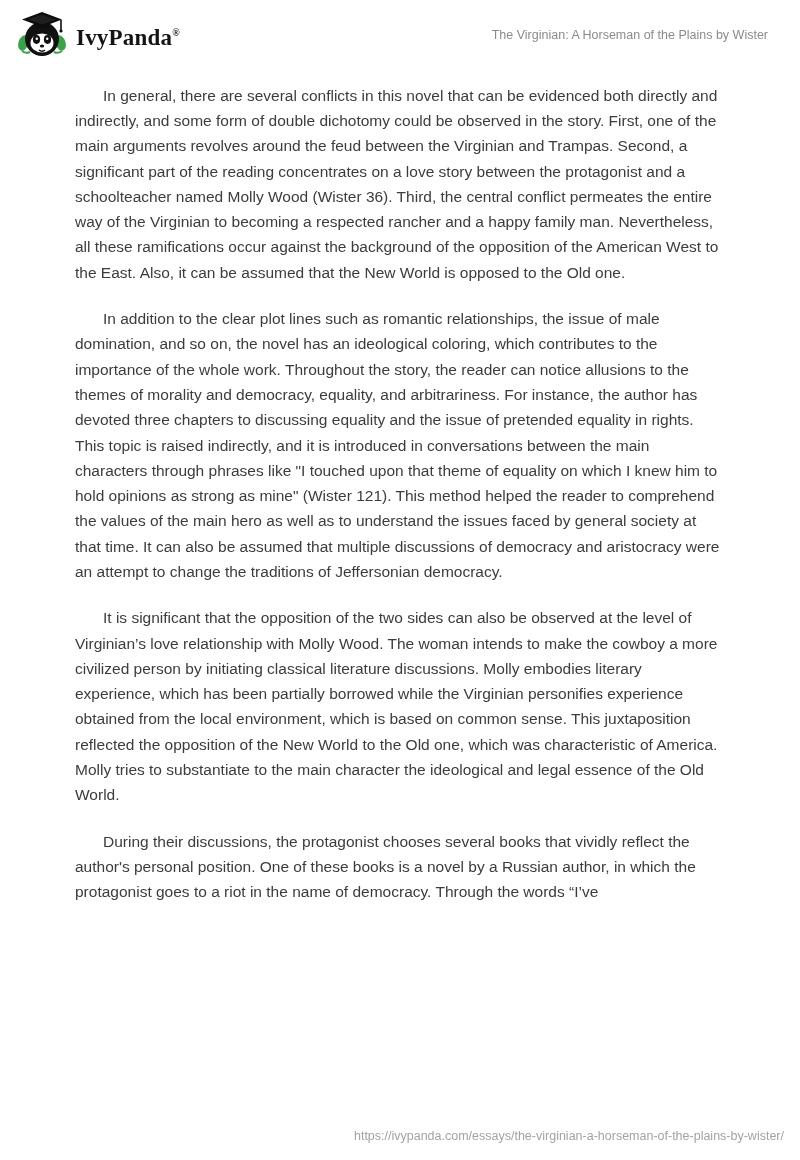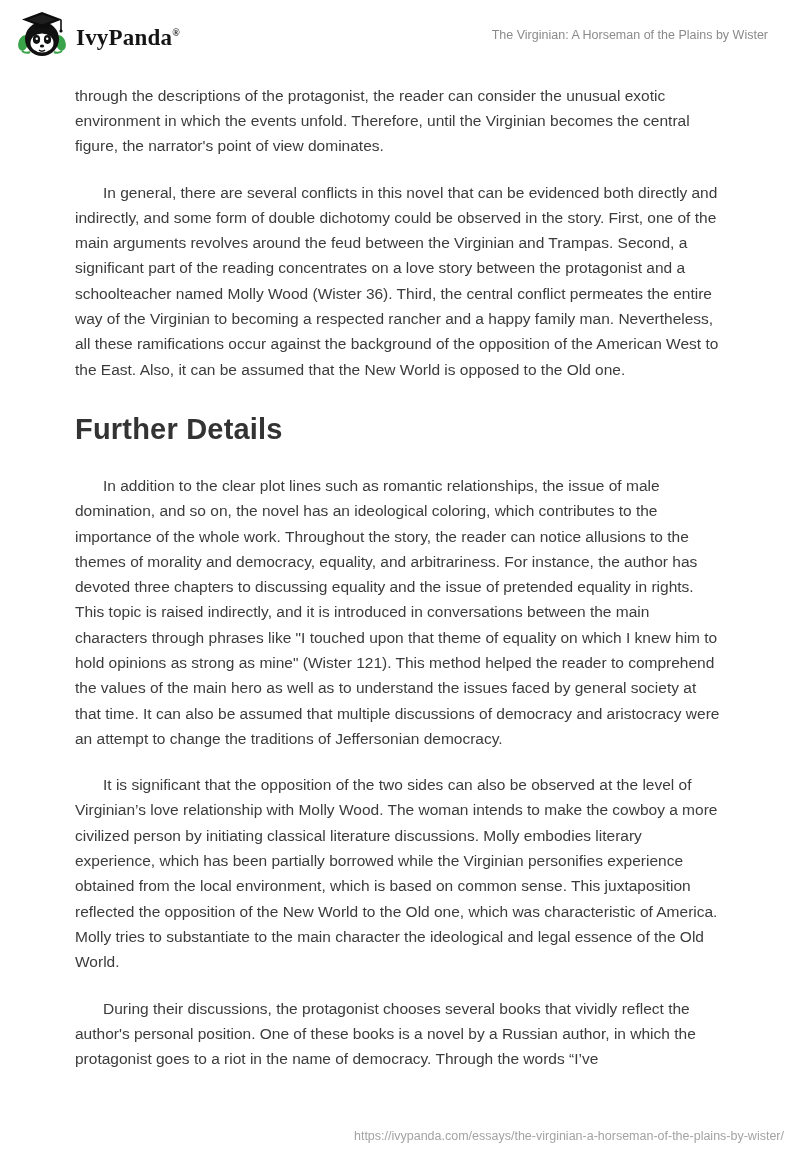--- a/index.html
+++ b/index.html
@@ -121,23 +121,21 @@
           <line x1="43" y1="10" x2="43" y2="20" stroke="#0d0d0d" stroke-width="1.6"></line>
           <circle cx="43" cy="21" r="1.6" fill="#0d0d0d"></circle>
         </svg>
       </span>
       <span class="brand-name"><span>IvyPanda</span><span class="brand-mark">®</span></span>
     </div>
     <div class="doc-title">The Virginian: A Horseman of the Plains by Wister</div>
   </div>
 
   <div class="content">
-    <p>through the descriptions of the protagonist, the reader can consider the unusual exotic environment in which the events unfold. Therefore, until the Virginian becomes the central figure, the narrator's point of view dominates.</p>
     <p class="indent">In general, there are several conflicts in this novel that can be evidenced both directly and indirectly, and some form of double dichotomy could be observed in the story. First, one of the main arguments revolves around the feud between the Virginian and Trampas. Second, a significant part of the reading concentrates on a love story between the protagonist and a schoolteacher named Molly Wood (Wister 36). Third, the central conflict permeates the entire way of the Virginian to becoming a respected rancher and a happy family man. Nevertheless, all these ramifications occur against the background of the opposition of the American West to the East. Also, it can be assumed that the New World is opposed to the Old one.</p>
-    <h1>Further Details</h1>
     <p class="indent">In addition to the clear plot lines such as romantic relationships, the issue of male domination, and so on, the novel has an ideological coloring, which contributes to the importance of the whole work. Throughout the story, the reader can notice allusions to the themes of morality and democracy, equality, and arbitrariness. For instance, the author has devoted three chapters to discussing equality and the issue of pretended equality in rights. This topic is raised indirectly, and it is introduced in conversations between the main characters through phrases like "I touched upon that theme of equality on which I knew him to hold opinions as strong as mine" (Wister 121). This method helped the reader to comprehend the values of the main hero as well as to understand the issues faced by general society at that time. It can also be assumed that multiple discussions of democracy and aristocracy were an attempt to change the traditions of Jeffersonian democracy.</p>
     <p class="indent">It is significant that the opposition of the two sides can also be observed at the level of Virginian’s love relationship with Molly Wood. The woman intends to make the cowboy a more civilized person by initiating classical literature discussions. Molly embodies literary experience, which has been partially borrowed while the Virginian personifies experience obtained from the local environment, which is based on common sense. This juxtaposition reflected the opposition of the New World to the Old one, which was characteristic of America. Molly tries to substantiate to the main character the ideological and legal essence of the Old World.</p>
     <p class="indent">During their discussions, the protagonist chooses several books that vividly reflect the author's personal position. One of these books is a novel by a Russian author, in which the protagonist goes to a riot in the name of democracy. Through the words “I’ve</p>
   </div>
 
   <a class="footer-url">https://ivypanda.com/essays/the-virginian-a-horseman-of-the-plains-by-wister/</a>
 
 </div>
 
 </body></html>

